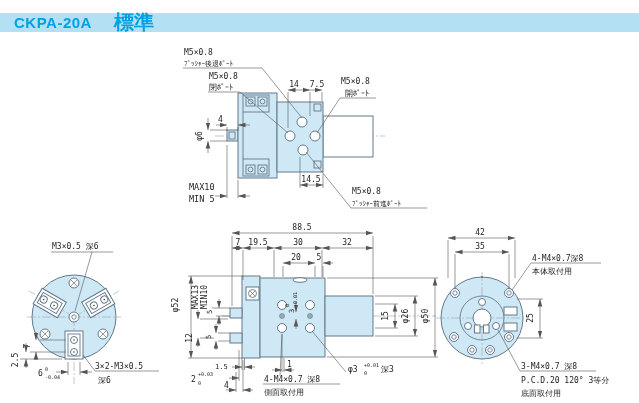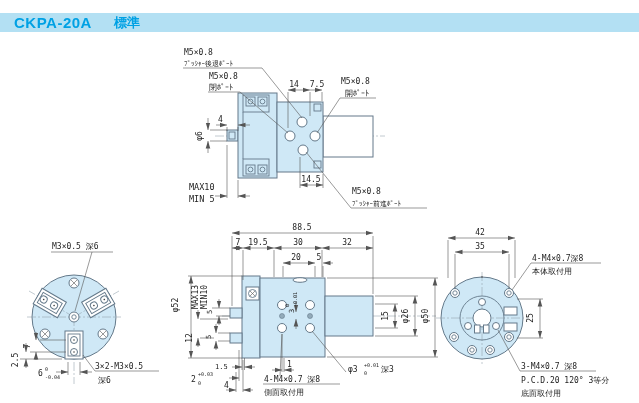--- a/index.html
+++ b/index.html
@@ -1,21 +1,21 @@
 <!DOCTYPE html>
 <html><head>
 <meta charset="utf-8">
 <style>
   html,body{margin:0;padding:0;background:#fff;}
   .stage{position:relative;width:639px;height:403px;background:#fff;overflow:hidden;
          font-family:"Liberation Sans",sans-serif;}
   .title-bar{position:absolute;left:0;top:13px;width:639px;height:19px;background:#b3e0f3;
              display:flex;align-items:center;}
   .title-bar .model{color:#00a1e4;font-weight:bold;font-size:15px;margin-left:14px;letter-spacing:.5px;}
-  .title-bar .variant{color:#00a1e4;font-weight:bold;font-size:13px;margin-left:22px;}
+  .title-bar .variant{color:#00a1e4;font-weight:bold;font-size:20px;margin-left:22px;}
   svg{position:absolute;left:0;top:0;}
   svg text{font-family:"DejaVu Sans Mono",monospace;fill:#222;}
   .t8{font-size:8px;} .t7{font-size:7px;} .t5{font-size:5px;} .t9{font-size:8.5px;}
   .part{fill:#cfe8f6;stroke:#64798a;stroke-width:1;}
   .white{fill:#ffffff;stroke:#64798a;stroke-width:1;}
   .ol{fill:none;stroke:#64798a;stroke-width:0.9;}
   .dim{fill:none;stroke:#555;stroke-width:0.6;}
   .cl{fill:none;stroke:#8fa0ab;stroke-width:0.55;stroke-dasharray:9 2 2 2;}
   .dot{fill:#444;}
   .grayhole{fill:#93abba;stroke:#64798a;stroke-width:0.6;}

